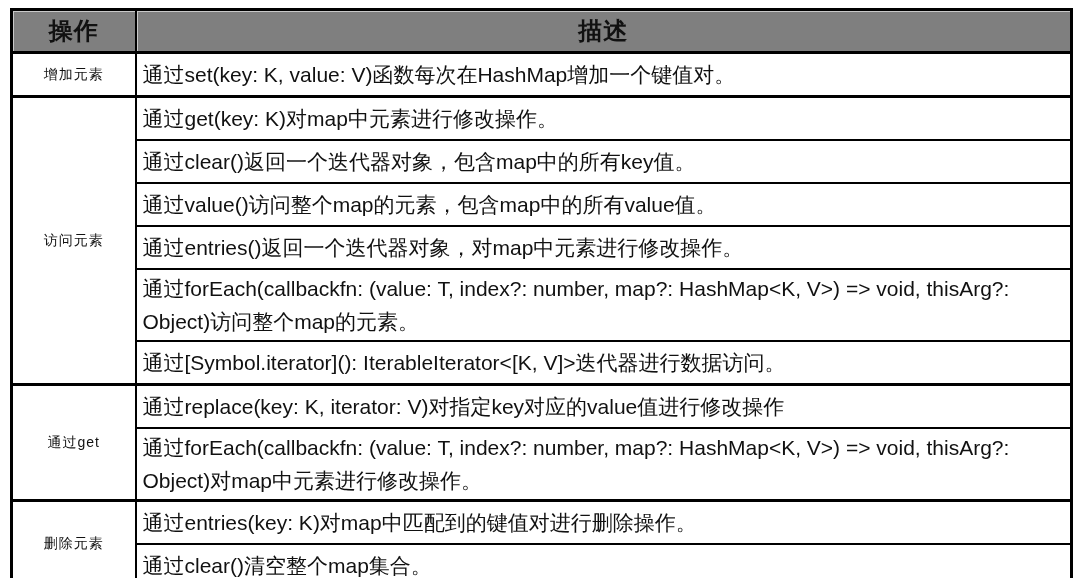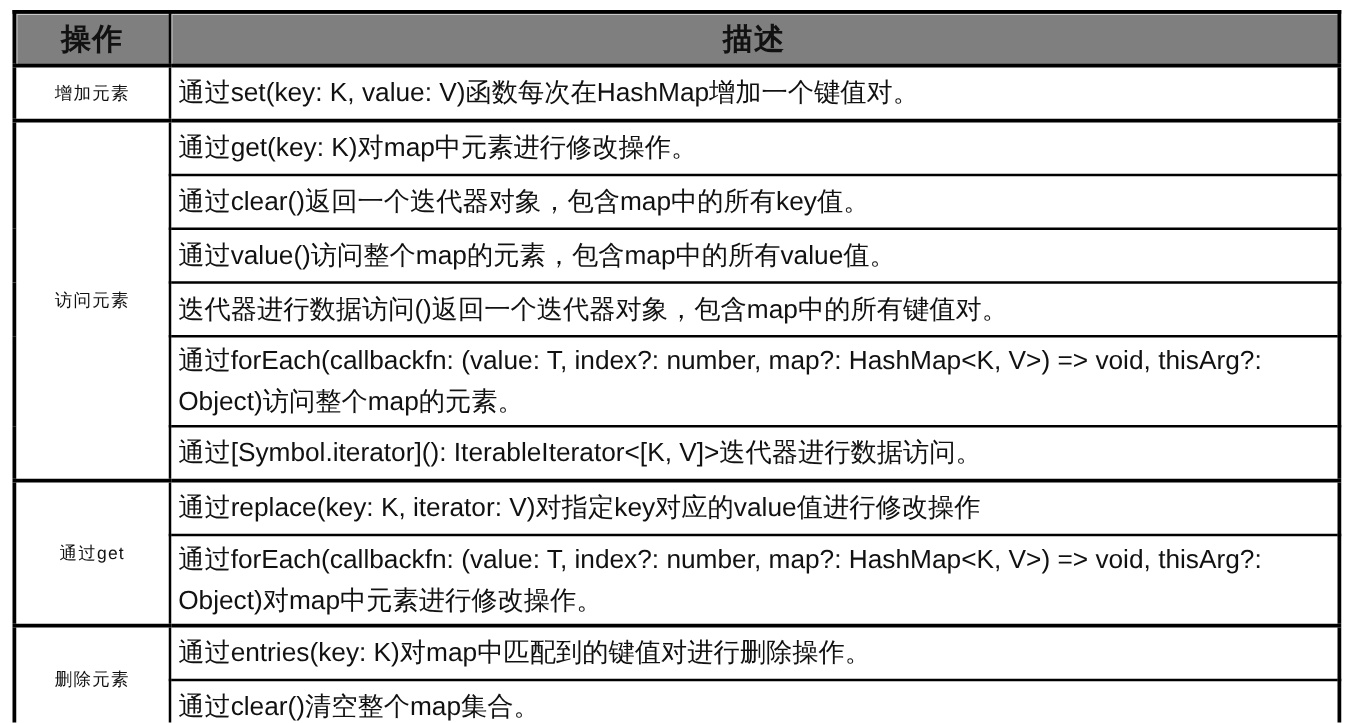--- a/index.html
+++ b/index.html
@@ -83,21 +83,21 @@
           <td class="op" rowspan="6">访问元素</td>
           <td class="desc">通过get(key: K)对map中元素进行修改操作。</td>
         </tr>
         <tr>
           <td class="desc">通过clear()返回一个迭代器对象，包含map中的所有key值。</td>
         </tr>
         <tr>
           <td class="desc">通过value()访问整个map的元素，包含map中的所有value值。</td>
         </tr>
         <tr>
-          <td class="desc">迭代器进行数据访问()返回一个迭代器对象，包含map中的所有键值对。</td>
+          <td class="desc">通过entries()返回一个迭代器对象，对map中元素进行修改操作。</td>
         </tr>
         <tr>
           <td class="desc">通过forEach(callbackfn: (value: T, index?: number, map?: HashMap&lt;K, V&gt;) =&gt; void, thisArg?: Object)访问整个map的元素。</td>
         </tr>
         <tr>
           <td class="desc">通过[Symbol.iterator](): IterableIterator&lt;[K, V]&gt;迭代器进行数据访问。</td>
         </tr>
         <tr class="section-start">
           <td class="op" rowspan="2">通过get</td>
           <td class="desc">通过replace(key: K, iterator: V)对指定key对应的value值进行修改操作</td>

